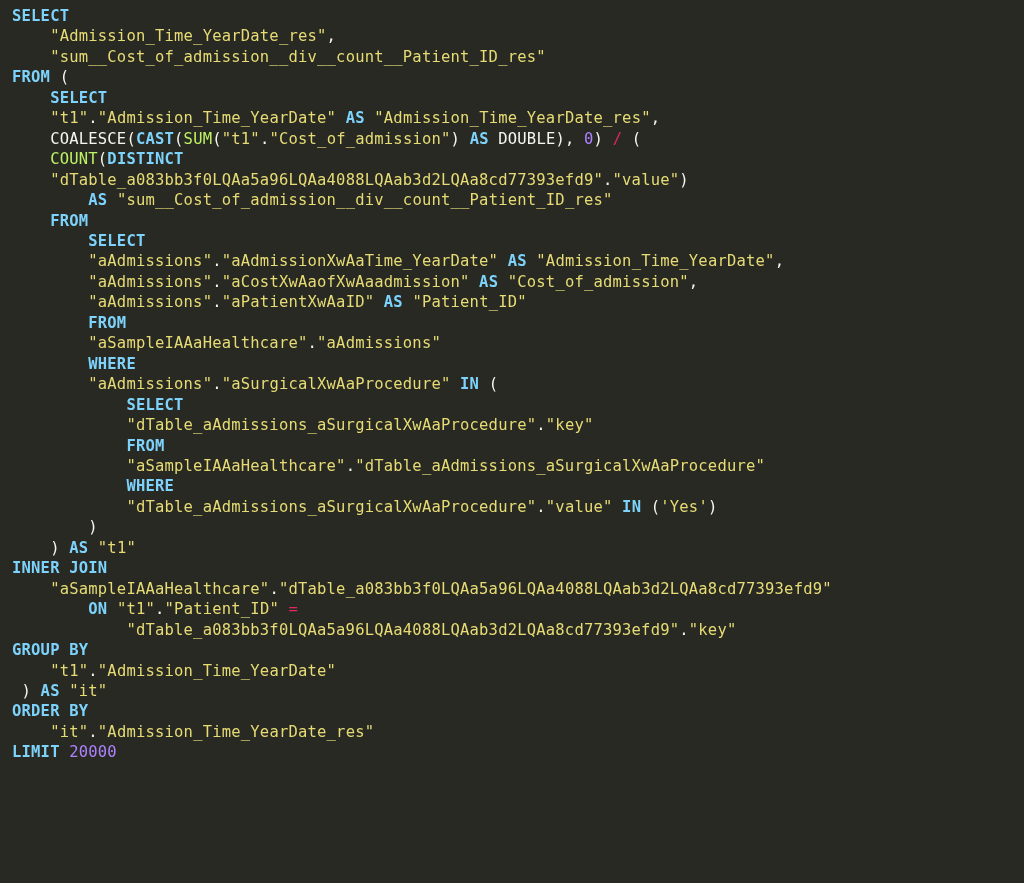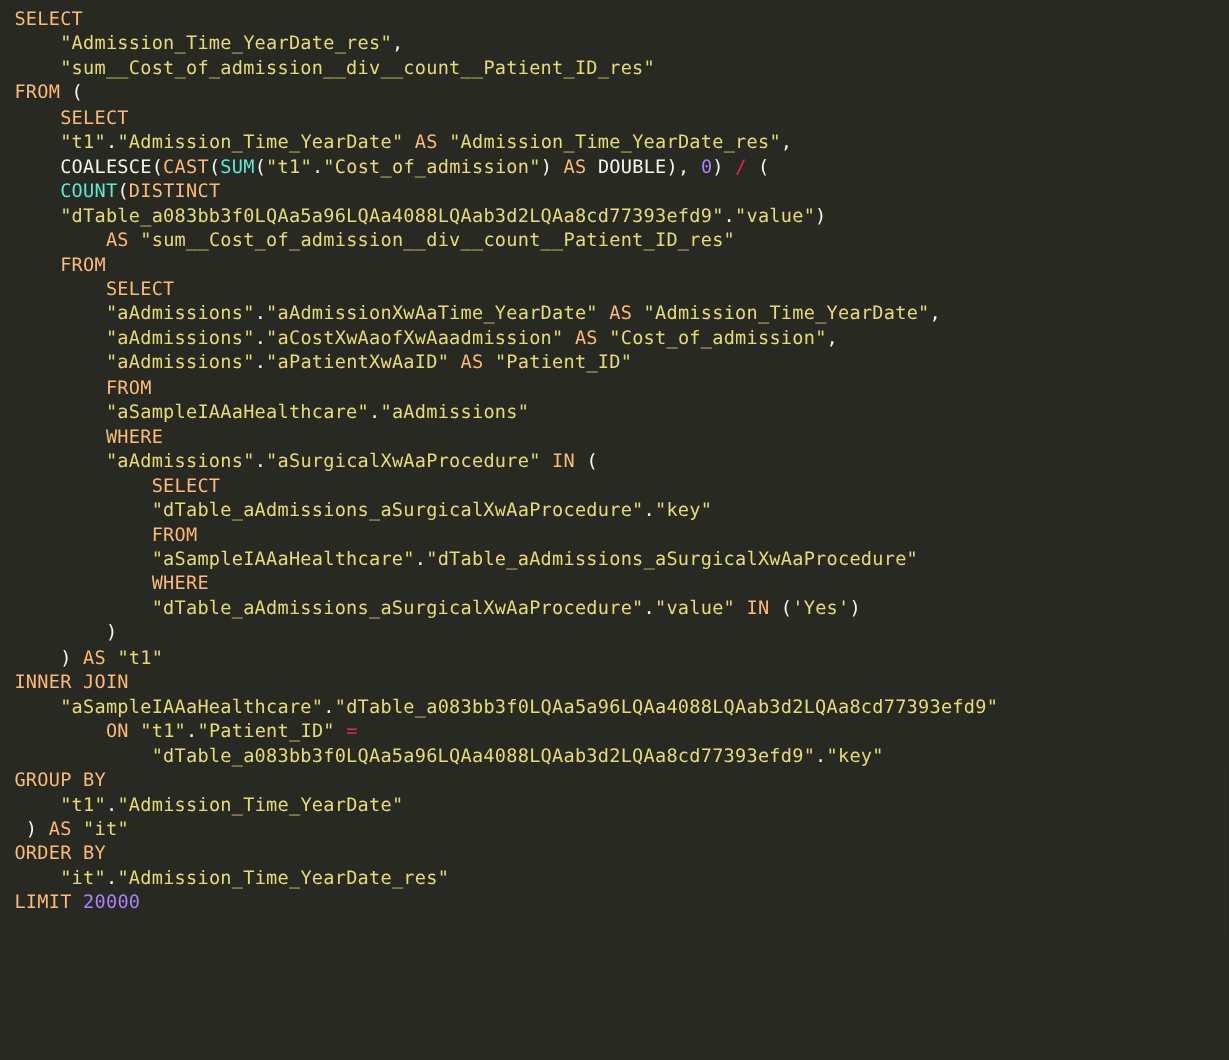--- a/index.html
+++ b/index.html
@@ -11,23 +11,23 @@
     font-size: 15.5px;
     letter-spacing: 0.2px;
   }
   .code {
     padding: 6px 12px 20px 12px;
     white-space: pre;
     line-height: 1.32;
     tab-size: 4;
   }
   .line { display: block; min-height: 1.32em; }
-  .kw   { color: #fdba74; font-weight: 400; }   
+  .kw   { color: #7dd3fc; font-weight: 700; }   
   .str  { color: #e6db74; }                     
   .plain{ color: #f6f6f0; }                     
   .num  { color: #ae81ff; }                     
-  .fn   { color: #5eead4; } 
+  .fn   { color: #bef264; } 
   .op   { color: #e2265e; }                     
 </style>
 </head>
 <body>
 
 <div class="code" id="code-block"><span class="line"><span class="kw">SELECT</span></span><span class="line"><span class="plain">    </span><span class="str">"Admission_Time_YearDate_res"</span><span class="plain">,</span></span><span class="line"><span class="plain">    </span><span class="str">"sum__Cost_of_admission__div__count__Patient_ID_res"</span></span><span class="line"><span class="kw">FROM</span><span class="plain"> (</span></span><span class="line"><span class="plain">    </span><span class="kw">SELECT</span></span><span class="line"><span class="plain">    </span><span class="str">"t1"</span><span class="plain">.</span><span class="str">"Admission_Time_YearDate"</span><span class="plain"> </span><span class="kw">AS</span><span class="plain"> </span><span class="str">"Admission_Time_YearDate_res"</span><span class="plain">,</span></span><span class="line"><span class="plain">    COALESCE(</span><span class="kw">CAST</span><span class="plain">(</span><span class="fn">SUM</span><span class="plain">(</span><span class="str">"t1"</span><span class="plain">.</span><span class="str">"Cost_of_admission"</span><span class="plain">) </span><span class="kw">AS</span><span class="plain"> </span><span class="plain">DOUBLE), </span><span class="num">0</span><span class="plain">) </span><span class="op">/</span><span class="plain"> (</span></span><span class="line"><span class="plain">    </span><span class="fn">COUNT</span><span class="plain">(</span><span class="kw">DISTINCT</span></span><span class="line"><span class="plain">    </span><span class="str">"dTable_a083bb3f0LQAa5a96LQAa4088LQAab3d2LQAa8cd77393efd9"</span><span class="plain">.</span><span class="str">"value"</span><span class="plain">)</span></span><span class="line"><span class="plain">        </span><span class="kw">AS</span><span class="plain"> </span><span class="str">"sum__Cost_of_admission__div__count__Patient_ID_res"</span></span><span class="line"><span class="plain">    </span><span class="kw">FROM</span></span><span class="line"><span class="plain">        </span><span class="kw">SELECT</span></span><span class="line"><span class="plain">        </span><span class="str">"aAdmissions"</span><span class="plain">.</span><span class="str">"aAdmissionXwAaTime_YearDate"</span><span class="plain"> </span><span class="kw">AS</span><span class="plain"> </span><span class="str">"Admission_Time_YearDate"</span><span class="plain">,</span></span><span class="line"><span class="plain">        </span><span class="str">"aAdmissions"</span><span class="plain">.</span><span class="str">"aCostXwAaofXwAaadmission"</span><span class="plain"> </span><span class="kw">AS</span><span class="plain"> </span><span class="str">"Cost_of_admission"</span><span class="plain">,</span></span><span class="line"><span class="plain">        </span><span class="str">"aAdmissions"</span><span class="plain">.</span><span class="str">"aPatientXwAaID"</span><span class="plain"> </span><span class="kw">AS</span><span class="plain"> </span><span class="str">"Patient_ID"</span></span><span class="line"><span class="plain">        </span><span class="kw">FROM</span></span><span class="line"><span class="plain">        </span><span class="str">"aSampleIAAaHealthcare"</span><span class="plain">.</span><span class="str">"aAdmissions"</span></span><span class="line"><span class="plain">        </span><span class="kw">WHERE</span></span><span class="line"><span class="plain">        </span><span class="str">"aAdmissions"</span><span class="plain">.</span><span class="str">"aSurgicalXwAaProcedure"</span><span class="plain"> </span><span class="kw">IN</span><span class="plain"> (</span></span><span class="line"><span class="plain">            </span><span class="kw">SELECT</span></span><span class="line"><span class="plain">            </span><span class="str">"dTable_aAdmissions_aSurgicalXwAaProcedure"</span><span class="plain">.</span><span class="str">"key"</span></span><span class="line"><span class="plain">            </span><span class="kw">FROM</span></span><span class="line"><span class="plain">            </span><span class="str">"aSampleIAAaHealthcare"</span><span class="plain">.</span><span class="str">"dTable_aAdmissions_aSurgicalXwAaProcedure"</span></span><span class="line"><span class="plain">            </span><span class="kw">WHERE</span></span><span class="line"><span class="plain">            </span><span class="str">"dTable_aAdmissions_aSurgicalXwAaProcedure"</span><span class="plain">.</span><span class="str">"value"</span><span class="plain"> </span><span class="kw">IN</span><span class="plain"> (</span><span class="str">'Yes'</span><span class="plain">)</span></span><span class="line"><span class="plain">        )</span></span><span class="line"><span class="plain">    ) </span><span class="kw">AS</span><span class="plain"> </span><span class="str">"t1"</span></span><span class="line"><span class="kw">INNER JOIN</span></span><span class="line"><span class="plain">    </span><span class="str">"aSampleIAAaHealthcare"</span><span class="plain">.</span><span class="str">"dTable_a083bb3f0LQAa5a96LQAa4088LQAab3d2LQAa8cd77393efd9"</span></span><span class="line"><span class="plain">        </span><span class="kw">ON</span><span class="plain"> </span><span class="str">"t1"</span><span class="plain">.</span><span class="str">"Patient_ID"</span><span class="plain"> </span><span class="op">=</span></span><span class="line"><span class="plain">            </span><span class="str">"dTable_a083bb3f0LQAa5a96LQAa4088LQAab3d2LQAa8cd77393efd9"</span><span class="plain">.</span><span class="str">"key"</span></span><span class="line"><span class="kw">GROUP BY</span></span><span class="line"><span class="plain">    </span><span class="str">"t1"</span><span class="plain">.</span><span class="str">"Admission_Time_YearDate"</span></span><span class="line"><span class="plain"> ) </span><span class="kw">AS</span><span class="plain"> </span><span class="str">"it"</span></span><span class="line"><span class="kw">ORDER BY</span></span><span class="line"><span class="plain">    </span><span class="str">"it"</span><span class="plain">.</span><span class="str">"Admission_Time_YearDate_res"</span></span><span class="line"><span class="kw">LIMIT</span><span class="plain"> </span><span class="num">20000</span></span></div>
 
 </body></html>

